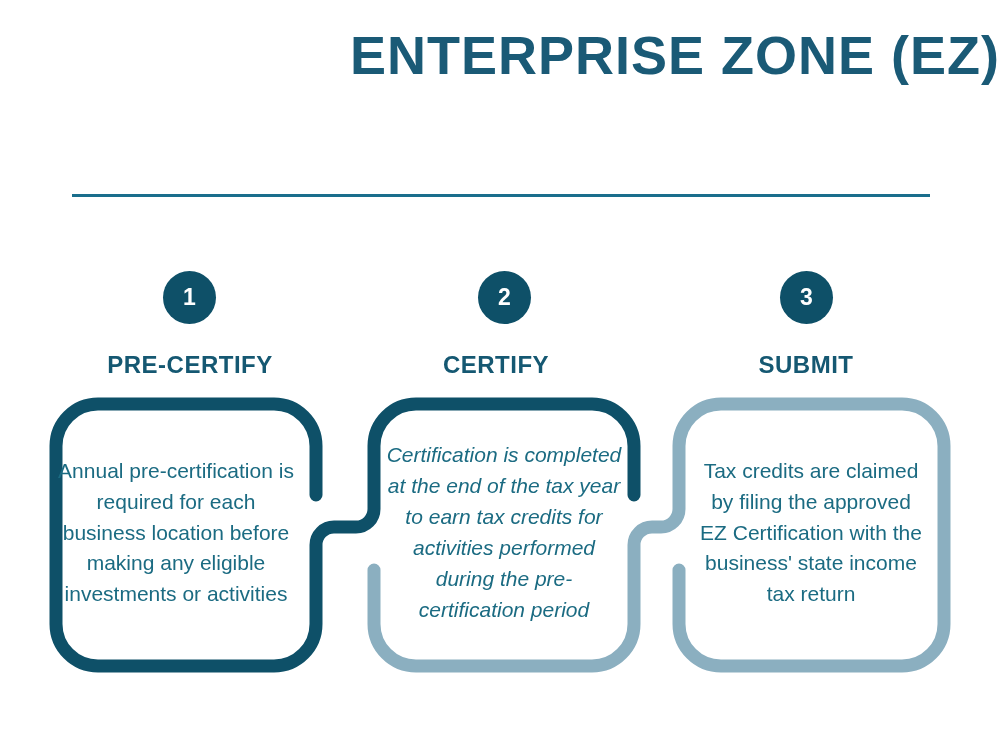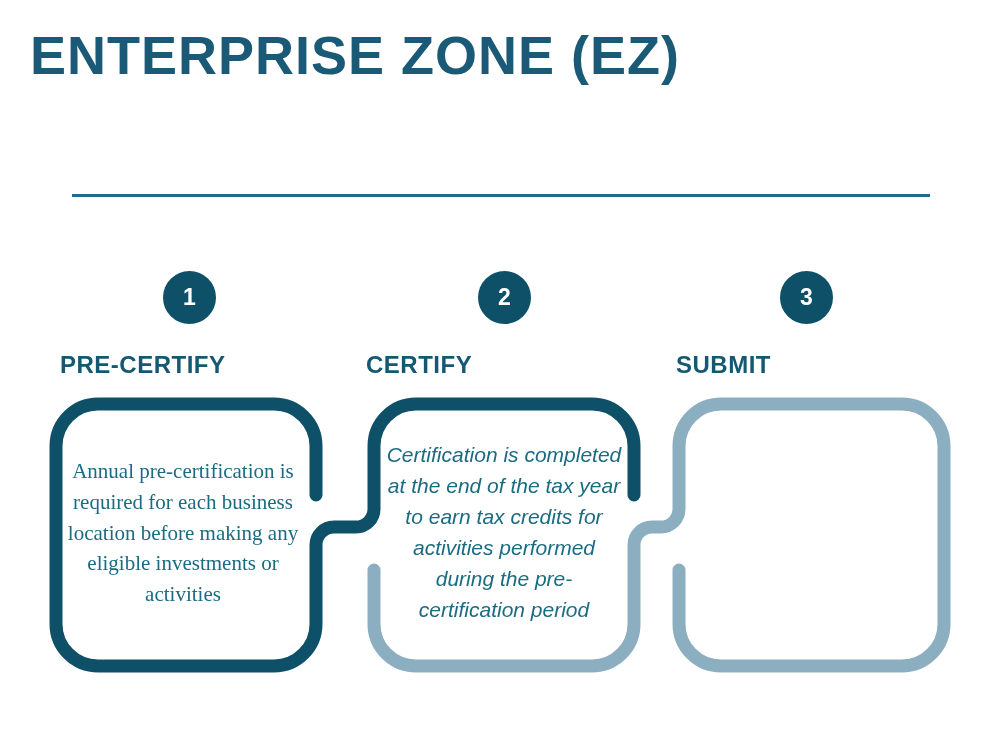--- a/index.html
+++ b/index.html
@@ -9,21 +9,21 @@
     height: 735px;
     background: #ffffff;
     overflow: hidden;
     font-family: "Liberation Sans", sans-serif;
   }
   .title-block {
     position: absolute;
     top: 22px;
     left: 30px;
     width: 970px;
-    text-align: left;
+    text-align: right;
     color: #1a5a76;
     font-weight: bold;
     font-size: 54px;
     line-height: 66px;
     letter-spacing: 1px;
   }
   .divider {
     position: absolute;
     top: 194px;
     left: 72px;
@@ -52,42 +52,42 @@
     font-size: 23px;
     font-weight: bold;
   }
   .circle-1 { left: 163px; }
   .circle-2 { left: 478px; }
   .circle-3 { left: 780px; }
   .step-label {
     position: absolute;
     top: 351px;
     width: 260px;
-    text-align: left;
+    text-align: center;
     font-size: 24px;
     font-weight: bold;
     letter-spacing: 0.5px;
     color: #155872;
   }
   .label-1 { left: 60px; }
   .label-2 { left: 366px; }
   .label-3 { left: 676px; }
   .step-desc {
     position: absolute;
     top: 408px;
     height: 250px;
     display: flex;
     align-items: center;
     justify-content: center;
     text-align: center;
     font-size: 21px;
     line-height: 1.47;
     color: #1b6b82;
   }
-  .desc-1 { left: 65px;  width: 236px; font-family: Liberation Serif, serif; }
+  .desc-1 { left: 58px;  width: 236px; }
   .desc-2 { left: 386px; width: 236px; font-style: italic; }
   .desc-3 { left: 700px; width: 222px; }
 </style>
 </head>
 <body>
 
 <div class="canvas">
 
   <div class="title-block">
     <div>ENTERPRISE ZONE (EZ)</div>
@@ -131,14 +131,17 @@
   </div>
   <div class="step-label label-2">CERTIFY</div>
   <div class="step-desc desc-2">
     <span>Certification is completed at the end of the tax year to earn tax credits for activities performed during the pre-certification period</span>
   </div>
 
   <div class="num-circle circle-3">
     <span>3</span>
   </div>
   <div class="step-label label-3">SUBMIT</div>
+  <div class="step-desc desc-3">
+    <span>Tax credits are claimed by filing the approved EZ Certification with the business' state income tax return</span>
+  </div>
 
 </div>
 
 </body></html>

